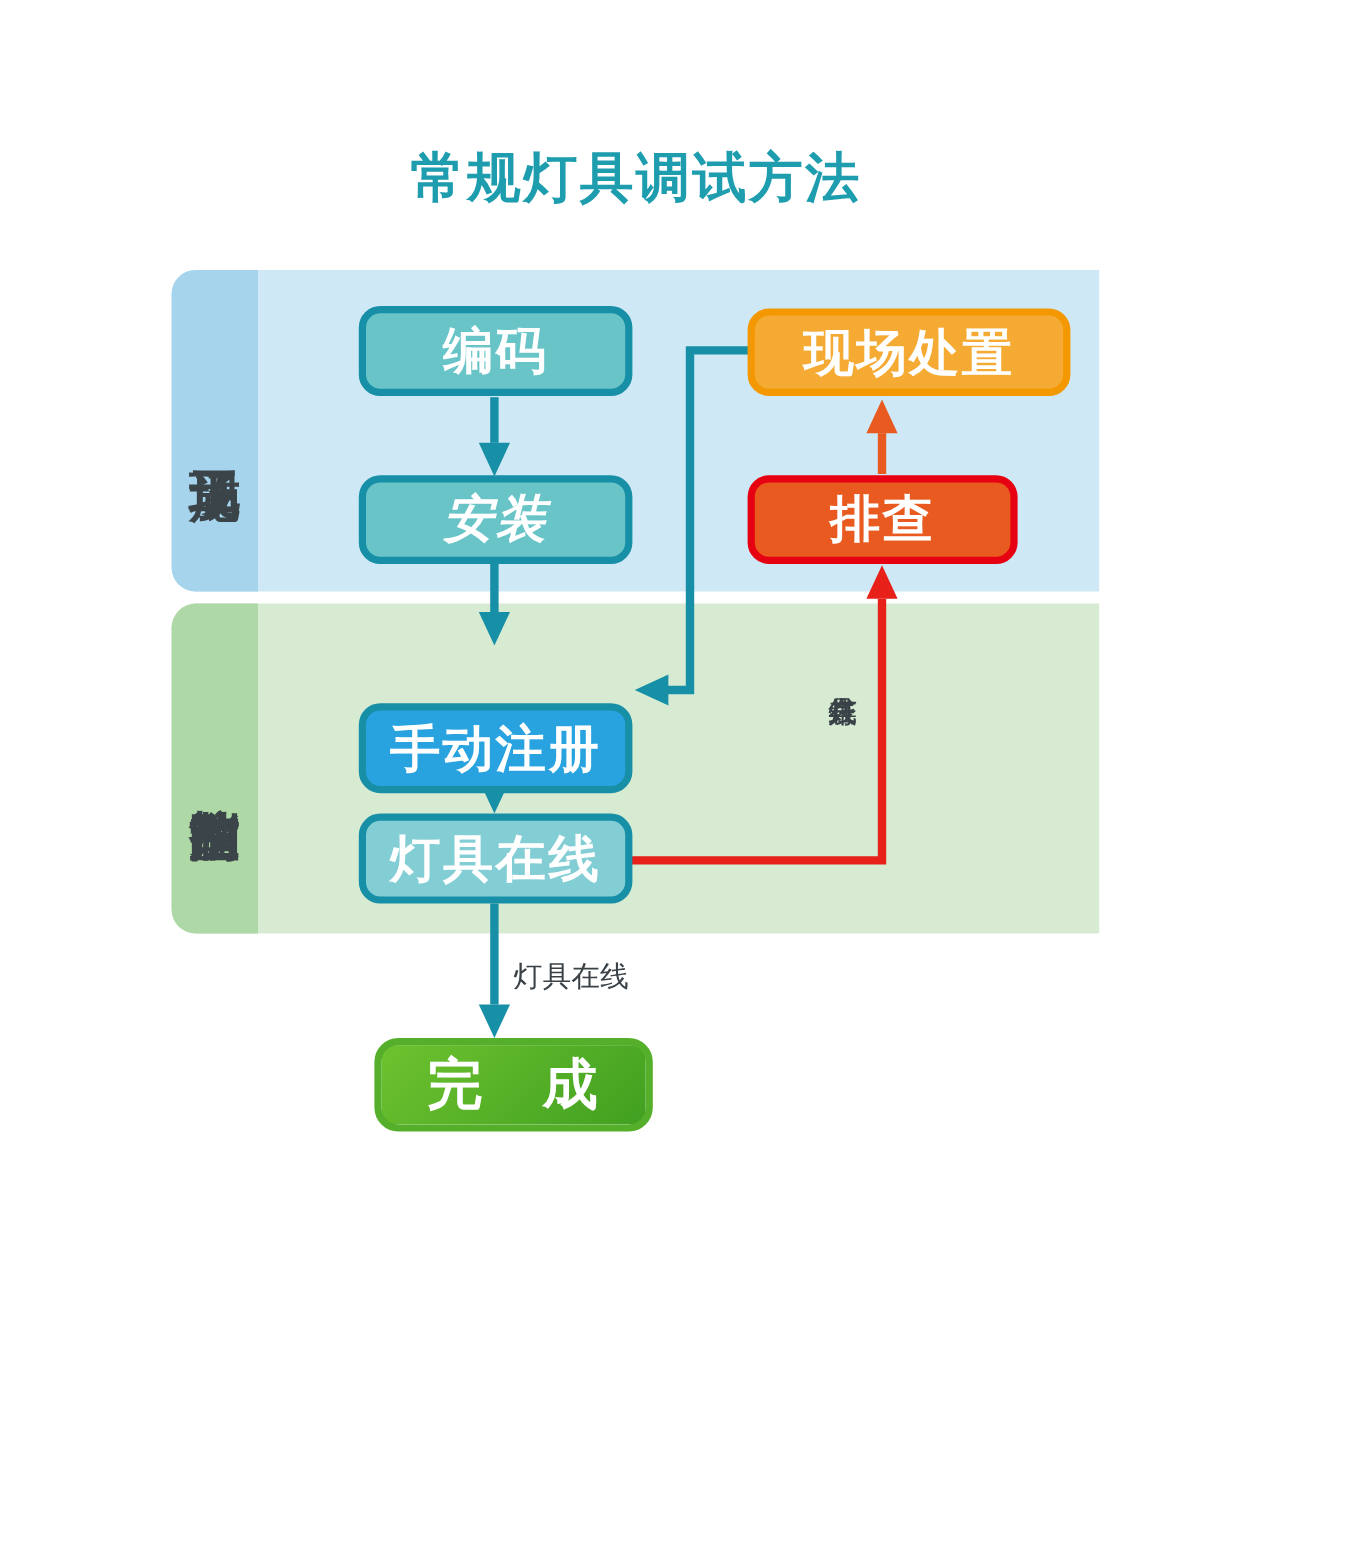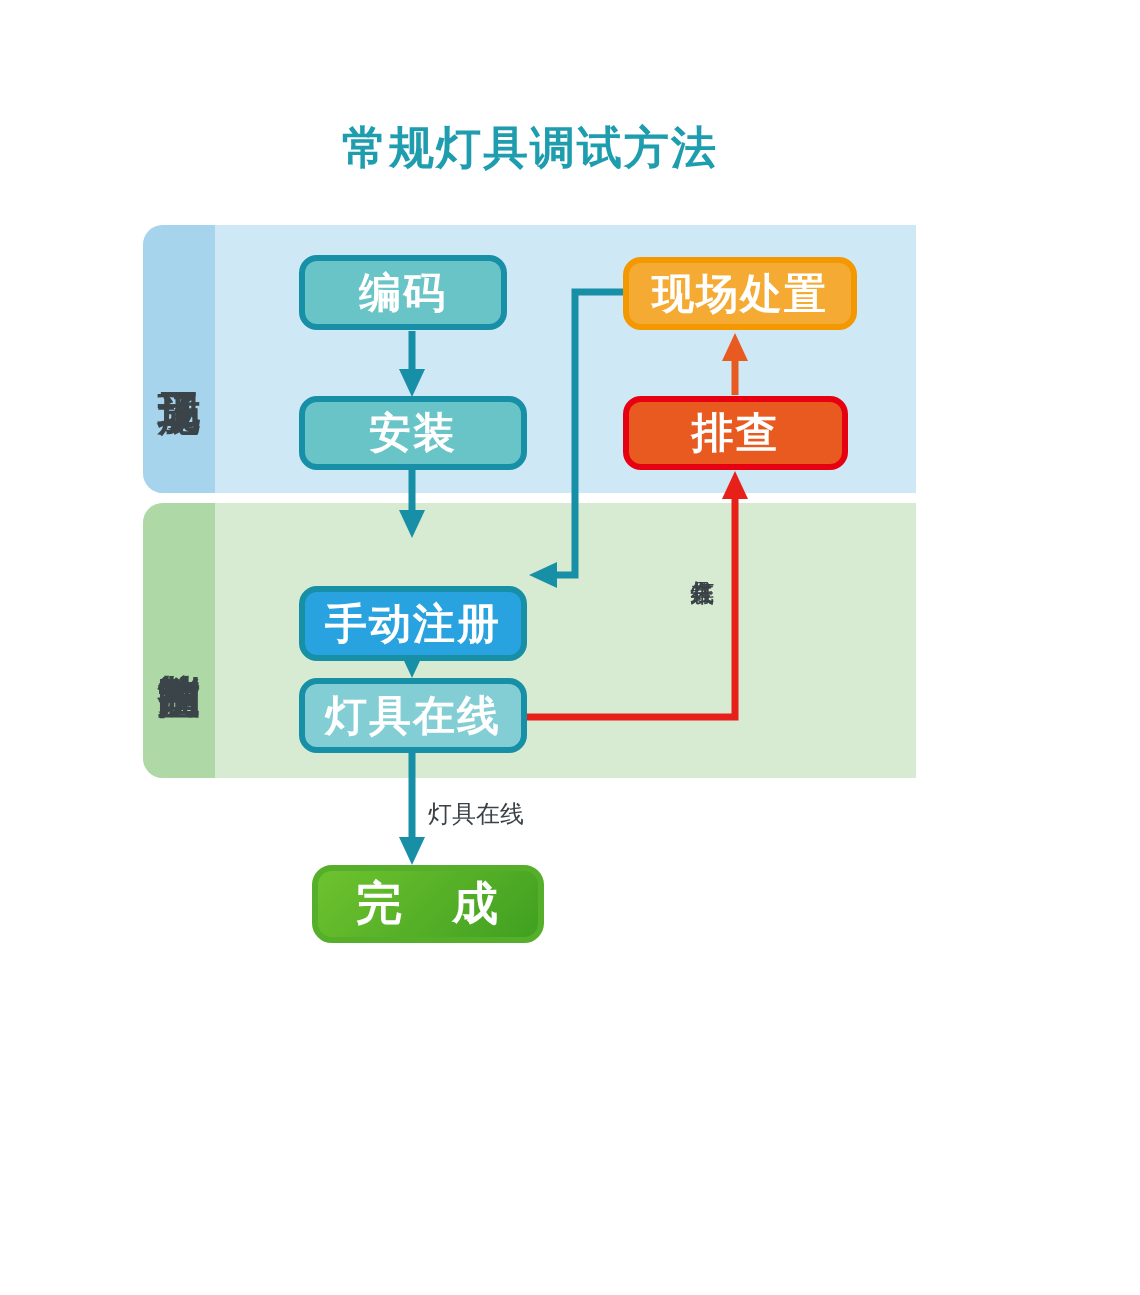--- a/index.html
+++ b/index.html
@@ -76,23 +76,23 @@
     border-radius: 18px;
     border: 6px solid transparent;
     display: flex;
     align-items: center;
     justify-content: center;
     color: #ffffff;
     font-size: 42px;
     font-weight: 600;
     letter-spacing: 2px;
   }
-  .node-encode          { left: 299px; top: 255px; width: 208px; height: 75px; background: var(--teal-fill);      border-color: var(--teal-border); }
-  .node-install         { left: 299px; top: 396px; width: 228px; height: 74px; background: var(--teal-fill);      border-color: var(--teal-border); }
-  .node-onsite-handling { left: 623px; top: 257px; width: 234px; height: 73px; background: var(--orange-fill);    border-color: var(--orange-border); }
+  .node-encode          { left: 299px; top: 255px; width: 228px; height: 75px; background: var(--teal-fill);      border-color: var(--teal-border); }
+  .node-install         { left: 299px; top: 396px; width: 228px; height: 74px; background: var(--teal-fill);      border-color: var(--teal-border); font-style: italic; }
+  .node-onsite-handling { left: 623px; top: 257px; width: 269px; height: 73px; background: var(--orange-fill);    border-color: var(--orange-border); }
   .node-troubleshoot    { left: 623px; top: 396px; width: 225px; height: 74px; background: var(--redorange-fill); border-color: var(--red-border); }
   .node-manual-register { left: 299px; top: 538px; width: 228px; height: 75px; background: var(--blue-fill);      border-color: var(--teal-border); margin-top: 48px; }
   .node-point-verify    { left: 299px; top: 678px; width: 228px; height: 75px; background: var(--lightteal-fill); border-color: var(--teal-border); }
   .node-done {
     left: 312px; top: 865px; width: 232px; height: 78px;
     border-radius: 20px;
     background: linear-gradient(135deg, var(--green-fill-from), var(--green-fill-to));
     border-color: var(--green-border);
     font-size: 46px;
     font-weight: 700;

